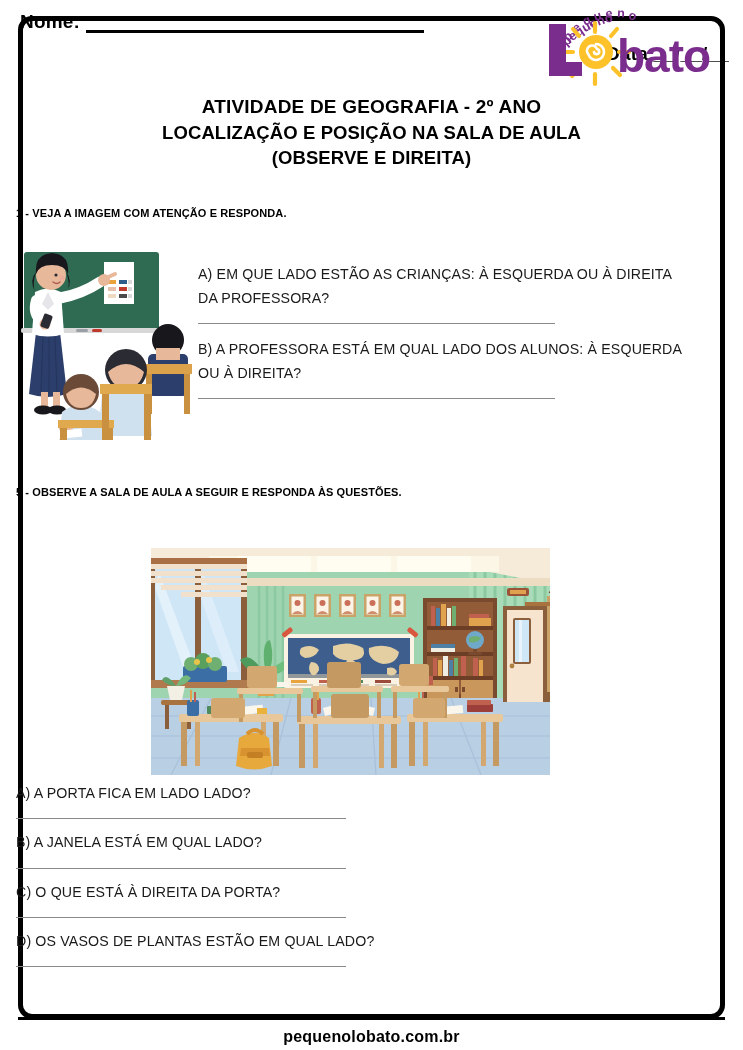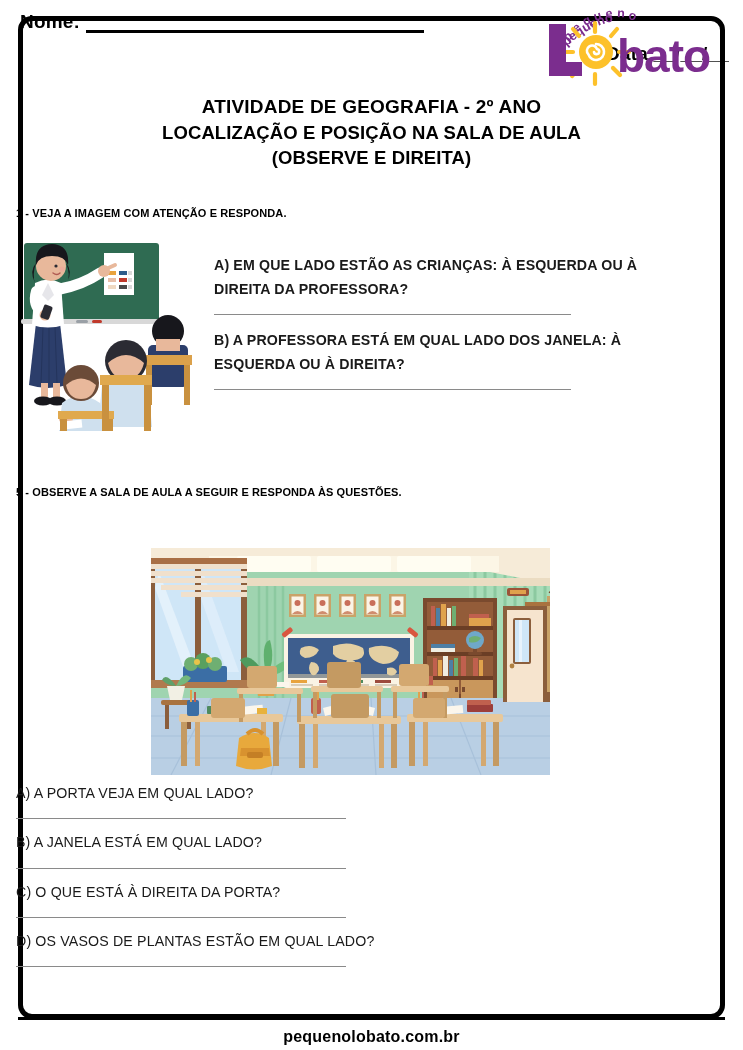--- a/index.html
+++ b/index.html
@@ -100,25 +100,24 @@
     letter-spacing: .1px;
     white-space: nowrap;
   }
   #q1-heading { top: 207px; }
   #q2-heading { top: 486px; }
 
   
   .q1-wrap {
     position: absolute;
     left: 16px;
-    top: 235px;
+    top: 244px;
     width: 675px;
     display: flex;
-    gap: 16px;
-    font-weight: bold;
+    gap: 0;
   }
   .q1-art { width: 182px; flex: 0 0 182px; }
   .q1-art svg { display: block; width: 182px; height: 196px; }
 
   .q1-questions { flex: 1 1 auto; padding-top: 18px; }
   .qline {
     font-size: 14.2px;
     color: #1a1a1a;
     line-height: 1.72;
     letter-spacing: .15px;
@@ -318,21 +317,21 @@
           <path d="M44 184 h7 v12 h-7 Z M90 184 h7 v12 h-7 Z" fill="#C9913F"></path>
           <path d="M84 140 h52 v10 h-52 Z" fill="#E0A94E"></path>
           <path d="M86 150 h7 v46 h-7 Z M128 150 h7 v46 h-7 Z" fill="#C9913F"></path>
         </g>
       </svg>
     </div>
 
     <div class="q1-questions">
       <div class="qline">A) EM QUE LADO ESTÃO AS CRIANÇAS: À ESQUERDA OU À DIREITA DA PROFESSORA?</div>
       <div class="answer-rule w-mid"></div>
-      <div class="qline">B) A PROFESSORA ESTÁ EM QUAL LADO DOS JANELA: À ESQUERDA OU À DIREITA?</div>
+      <div class="qline">B) A PROFESSORA ESTÁ EM QUAL LADO DOS ALUNOS: À ESQUERDA OU À DIREITA?</div>
       <div class="answer-rule w-mid"></div>
     </div>
   </div>
 
   <div class="q-heading" id="q2-heading">5 - OBSERVE A SALA DE AULA A SEGUIR E RESPONDA ÀS QUESTÕES.</div>
 
   <div class="q2-art">
     <svg viewBox="0 0 399 227" xmlns="http://www.w3.org/2000/svg" aria-hidden="true">
 
       <rect x="0" y="0" width="399" height="227" fill="#9FD4B0"></rect>
@@ -624,21 +623,21 @@
       <g>
         <path d="M88 190 q16 -10 30 0 l3 28 q-18 7 -36 0 Z" fill="#E8A93C"></path>
         <path d="M90 200 h28 l1 8 h-30 Z" fill="#D8922F"></path>
         <path d="M96 186 q8 -8 16 0" stroke="#D8922F" stroke-width="4" fill="none"></path>
         <rect x="96" y="204" width="16" height="6" rx="2" fill="#C47F25"></rect>
       </g>
     </svg>
   </div>
 
   <div class="q2-questions">
-    <div class="qline">A) A PORTA VEJA EM QUAL LADO?</div>
+    <div class="qline">A) A PORTA FICA EM LADO LADO?</div>
     <div class="answer-rule"></div>
     <div class="qline">B) A JANELA ESTÁ EM QUAL LADO?</div>
     <div class="answer-rule"></div>
     <div class="qline">C) O QUE ESTÁ À DIREITA DA PORTA?</div>
     <div class="answer-rule"></div>
     <div class="qline">D) OS VASOS DE PLANTAS ESTÃO EM QUAL LADO?</div>
     <div class="answer-rule"></div>
   </div>
 
   <div class="footer-rule"></div>

